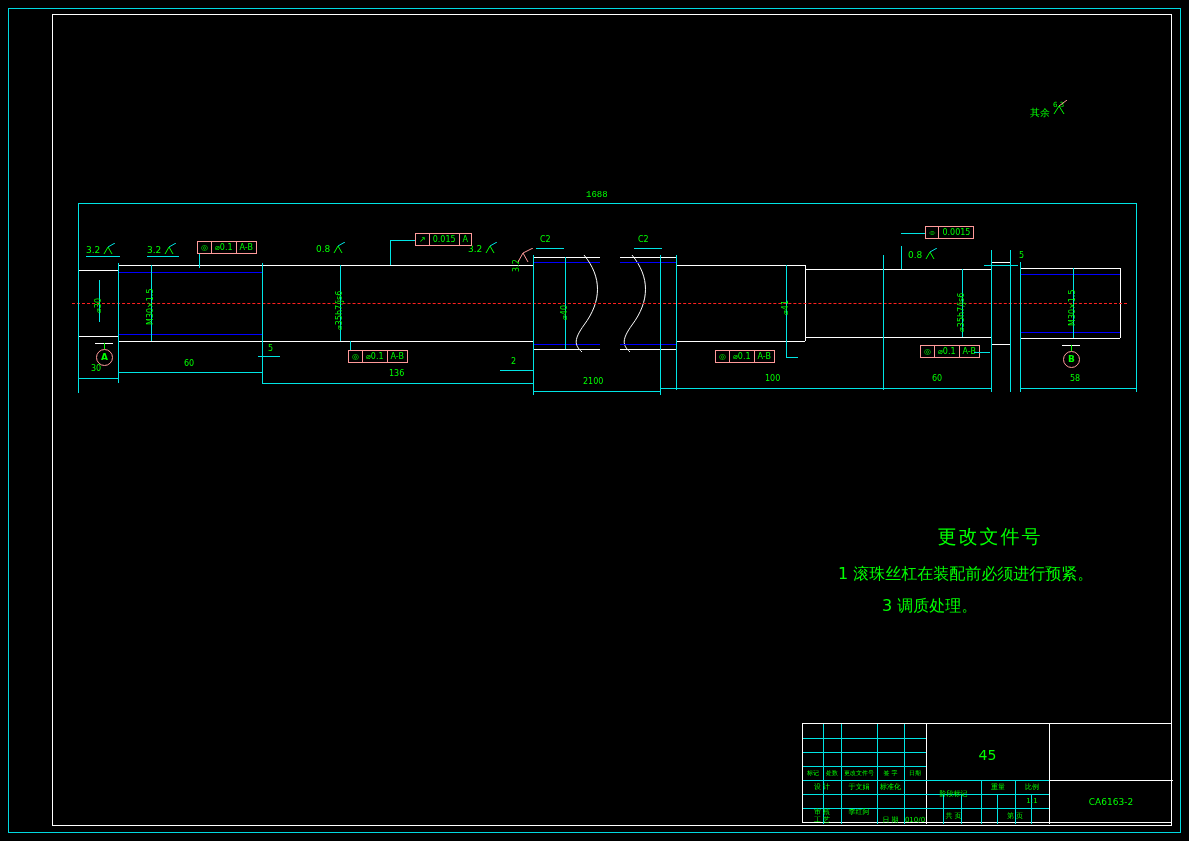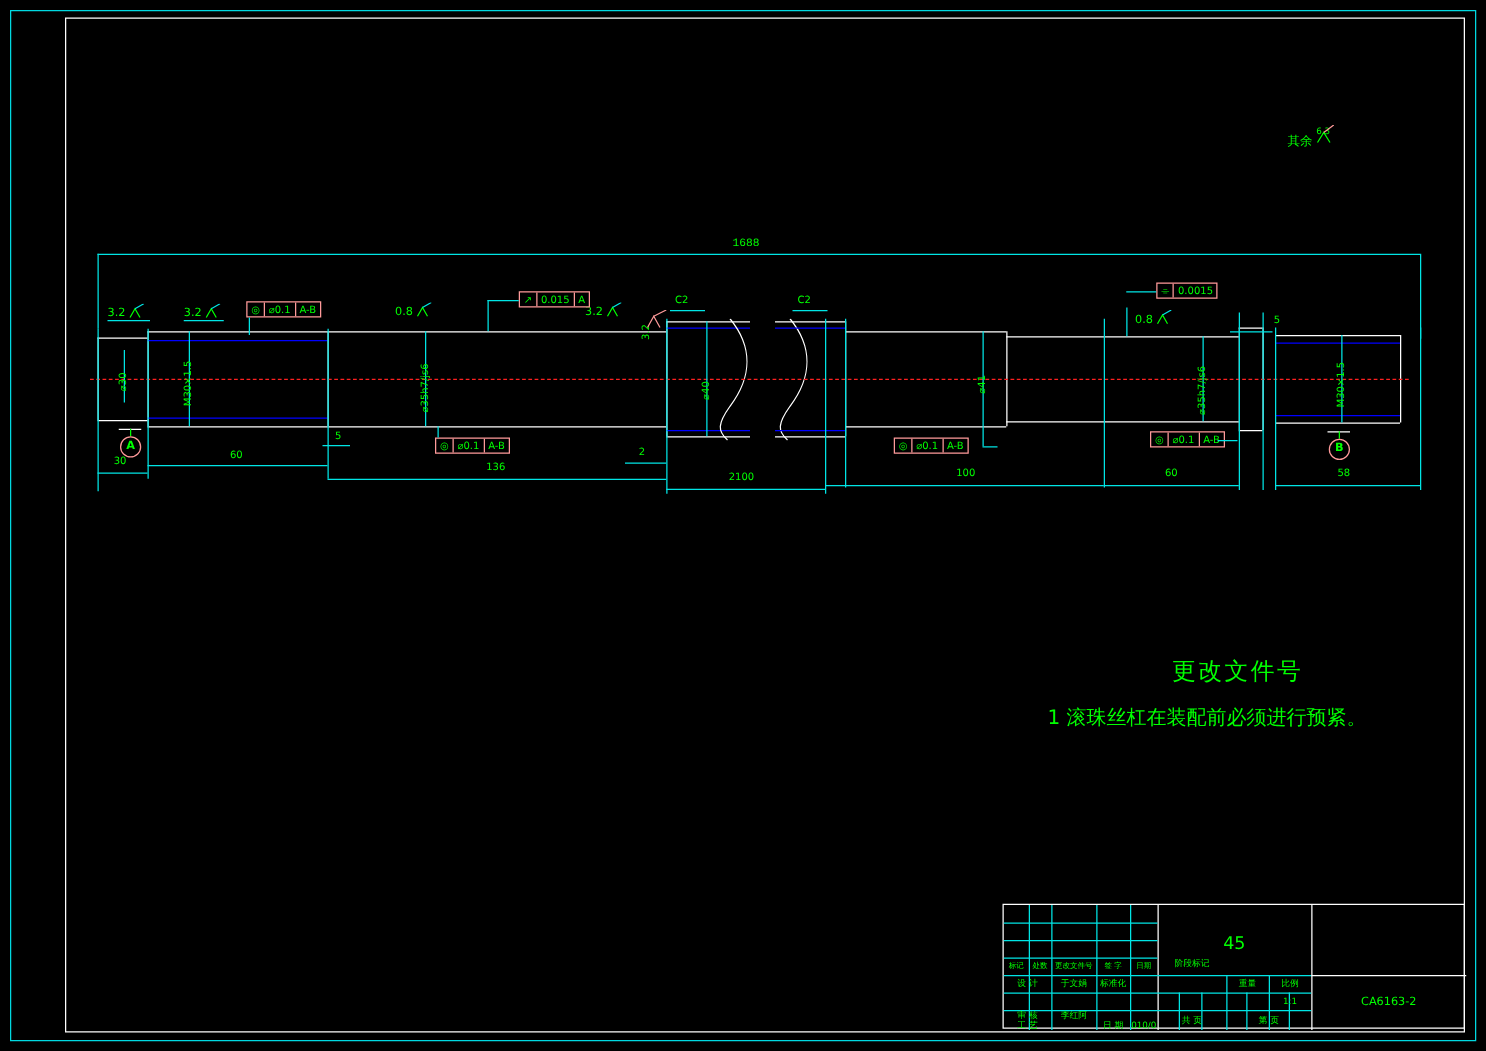--- a/index.html
+++ b/index.html
@@ -428,20 +428,21 @@
     <div class="datum" style="left:96px; top:349px;">A</div>
 
     <div class="ln hline abs" style="left:1062px; top:345px; width:18px;"></div>
     <div class="lng vline abs" style="left:1071px; top:345px; height:6px;"></div>
     <div class="datum" style="left:1063px; top:351px;">B</div>
   </div>
 
   <div id="tech-req">
     <div class="tr-title">更改文件号</div>
     <div class="tr-item i1">1 滚珠丝杠在装配前必须进行预紧。</div>
+    <div class="tr-item i3">3 调质处理。</div>
   </div>
 
   <div id="title-block">
 
     <div class="gw" style="left:123px; top:0;  width:1px; height:100px;"></div>
     <div class="gw" style="left:246px; top:0;  width:1px; height:100px;"></div>
 
     <div class="gl" style="left:0;   top:14px; width:123px; height:1px;"></div>
     <div class="gl" style="left:0;   top:28px; width:123px; height:1px;"></div>
     <div class="gl" style="left:0;   top:42px; width:123px; height:1px;"></div>
@@ -476,21 +477,21 @@
     <div class="cell m" style="left:74px; top:56px; width:27px; height:14px;">标准化</div>
 
     <div class="cell m" style="left:0;   top:84px; width:38px; height:8px;">审 核</div>
     <div class="cell m" style="left:38px; top:84px; width:36px; height:8px;">李红阿</div>
     <div class="cell m" style="left:0;   top:92px; width:38px; height:8px;">工 艺</div>
     <div class="cell m" style="left:74px; top:92px; width:27px; height:8px;">日 期</div>
     <div class="cell m" style="left:101px;top:92px; width:22px; height:8px;">2010/01</div>
 
     <div class="cell xl" style="left:123px; top:20px; width:123px; height:22px;">45</div>
 
-    <div class="cell m" style="left:123px; top:40px; width:55px; height:14px;">阶段标记</div>
+    <div class="cell m" style="left:123px; top:63px; width:55px; height:14px;">阶段标记</div>
     <div class="cell m" style="left:178px; top:56px; width:34px; height:14px;">重量</div>
     <div class="cell m" style="left:212px; top:56px; width:34px; height:14px;">比例</div>
     <div class="cell m" style="left:212px; top:70px; width:34px; height:14px;">1:1</div>
     <div class="cell m" style="left:123px; top:84px; width:55px; height:16px;">共  页</div>
     <div class="cell m" style="left:178px; top:84px; width:68px; height:16px;">第  页</div>
 
     <div class="cell l" style="left:246px; top:56px; width:124px; height:44px;">CA6163-2</div>
   </div>
 
 </div>

